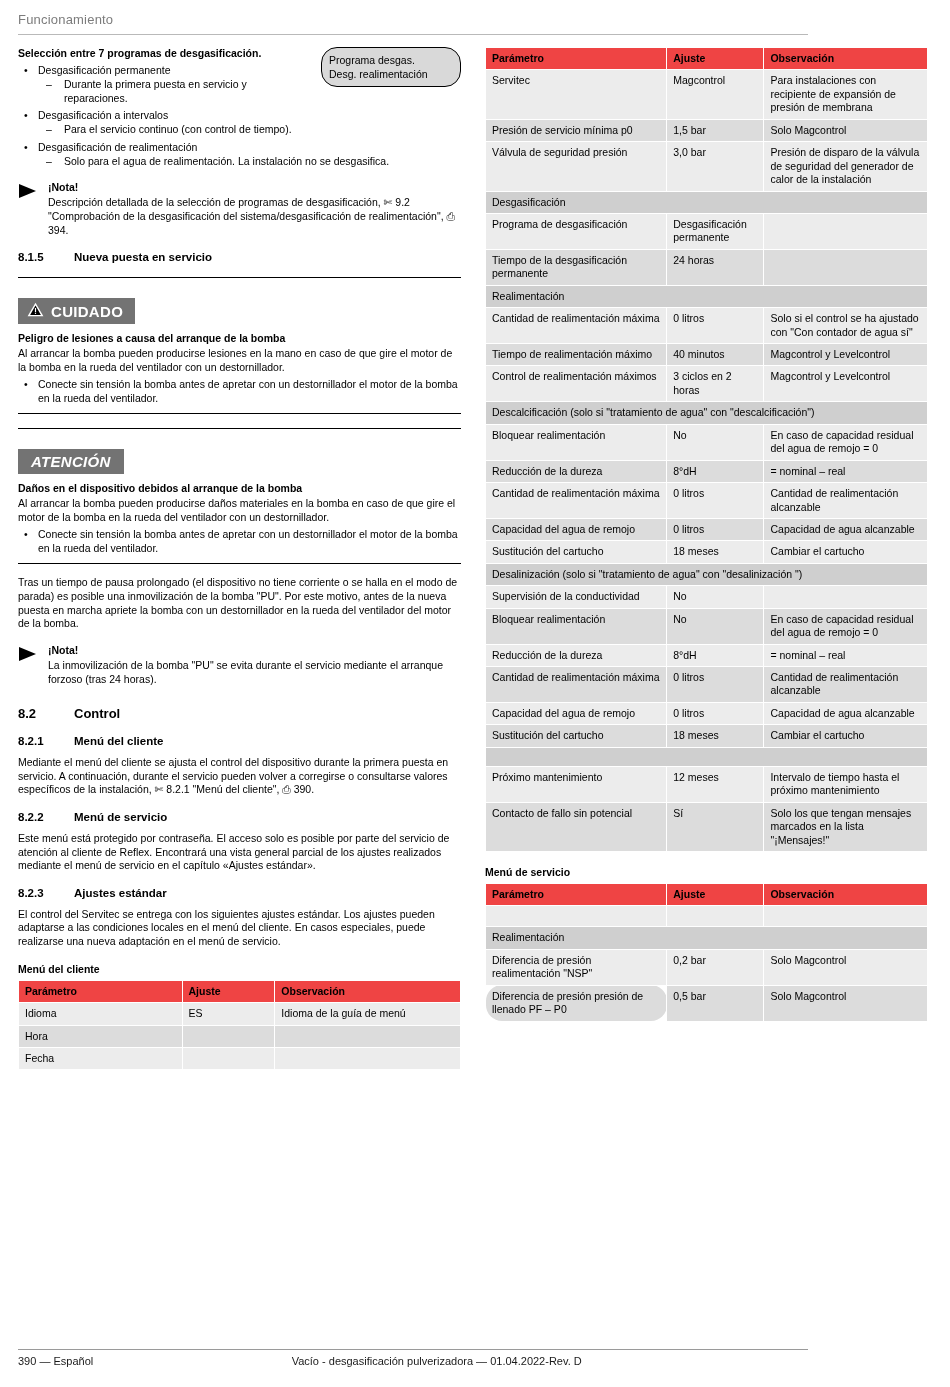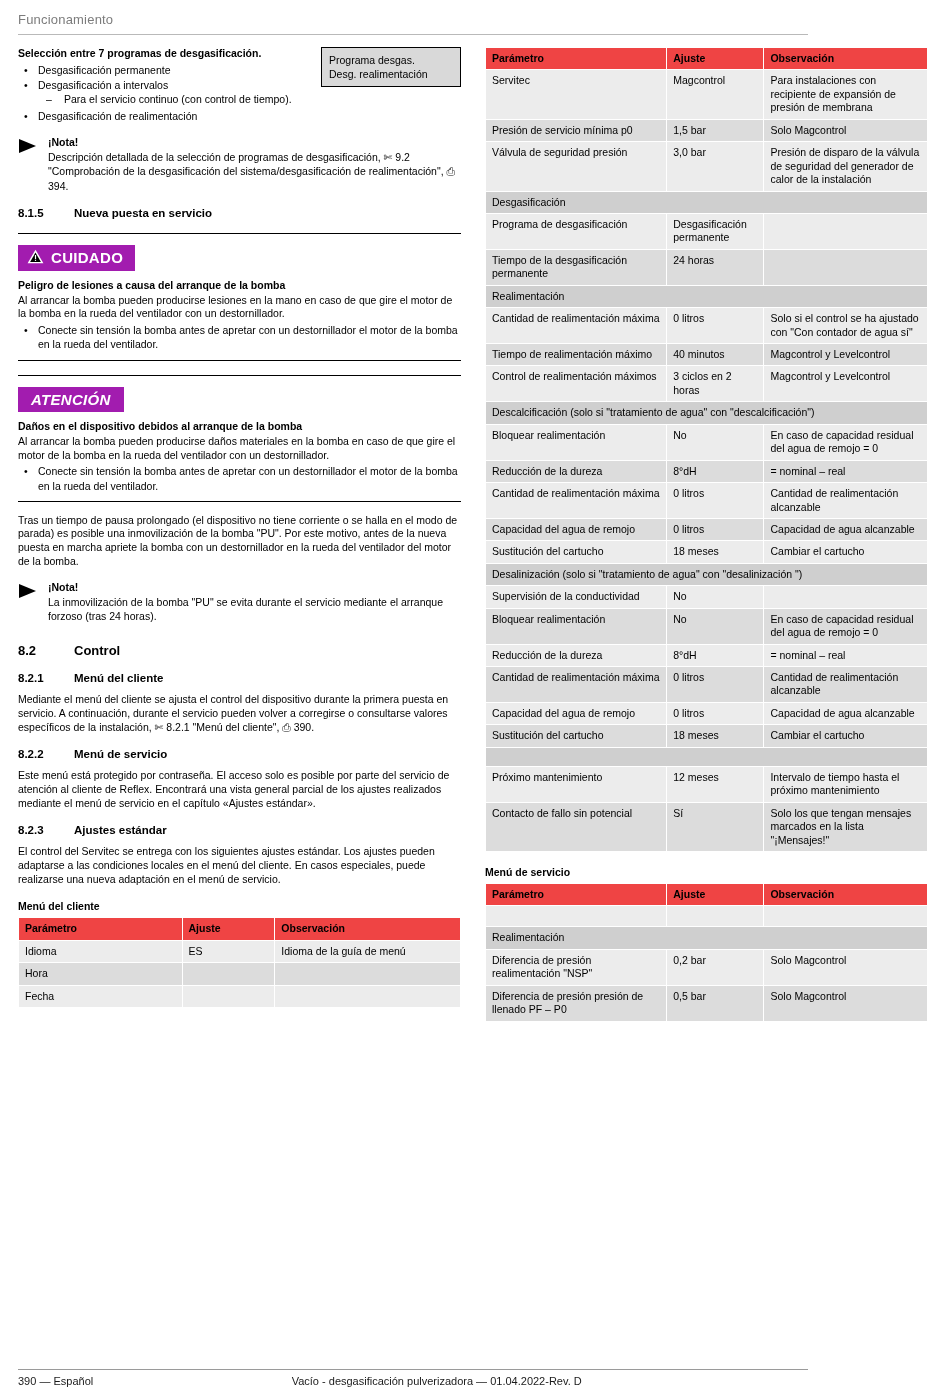--- a/index.html
+++ b/index.html
@@ -97,26 +97,26 @@
   .note .body .t { font-weight: bold; margin-bottom: 1px; }
 
   
   .warn-block { margin-top: 14px; }
   .warn-rule-top { border-top: 1.6px solid #000; }
   .warn-rule-bot { border-bottom: 1.6px solid #000; margin-top: 8px; }
   .warn-tag {
     display: inline-flex;
     align-items: center;
     gap: 7px;
-    background: #a21caf;
+    background: #737373;
     color: #fff;
     padding: 4px 12px 4px 9px;
     font-size: 15px;
     font-weight: bold;
-    margin: 11px 0 8px 0;
+    margin: 20px 0 8px 0;
     letter-spacing: .3px;
   }
   .warn-tag.italic { font-style: italic; padding: 4px 13px; text-align: center; }
   .warn-title { font-weight: bold; margin-bottom: 3px; }
   .warn-body { line-height: 1.32; }
 
   
   .prog-box {
     float: right;
     width: 140px;
@@ -163,32 +163,32 @@
   .t-right col.c3 { width: 37%; }
   .t-left col.c1 { width: 37%; }
   .t-left col.c2 { width: 21%; }
   .t-left col.c3 { width: 42%; }
 
   
   .footer {
     position: absolute;
     left: 18px;
     right: 18px;
-    bottom: 0;
+    bottom: 20px;
   }
   .footer-rule { border-bottom: 1px solid #9a9a9a; margin-bottom: 5px; }
   .footer-row {
     display: flex;
     font-size: 11px;
     color: #1a1a1a;
   }
   .footer-left { width: 33%; }
   .footer-center { width: 40%; text-align: center; white-space: nowrap; }
   .footer-right { width: 27%; }
-  .sp { white-space: pre-wrap; }
+  .sp { white-space: pre-wrap; border-radius: 16px; }
 </style>
 </head>
 <body>
 
 <div class="page">
 
   <div class="pg-header">
     <div>Funcionamiento</div>
     <div class="pg-header-rule"></div>
   </div>
@@ -198,29 +198,35 @@
     <div class="col-left">
 
       <div class="prog-box sp">Programa desgas.
 Desg. realimentación</div>
 
       <div class="lead">Selección entre 7 programas de desgasificación.</div>
 
       <ul class="l1">
         <li>
           <span>Desgasificación permanente</span>
+          <ul class="l2">
+            <li>Durante la primera puesta en servicio y reparaciones.</li>
+          </ul>
         </li>
         <li>
           <span>Desgasificación a intervalos</span>
           <ul class="l2">
             <li>Para el servicio continuo (con control de tiempo).</li>
           </ul>
         </li>
         <li>
           <span>Desgasificación de realimentación</span>
+          <ul class="l2">
+            <li>Solo para el agua de realimentación. La instalación no se desgasifica.</li>
+          </ul>
         </li>
       </ul>
 
       <div class="note">
         <div class="tri">
           <svg width="20" height="16" viewBox="0 0 20 16">
               <polygon points="1,1 18,8 1,15" fill="#000"></polygon>
             </svg>
         </div>
         <div class="body">

